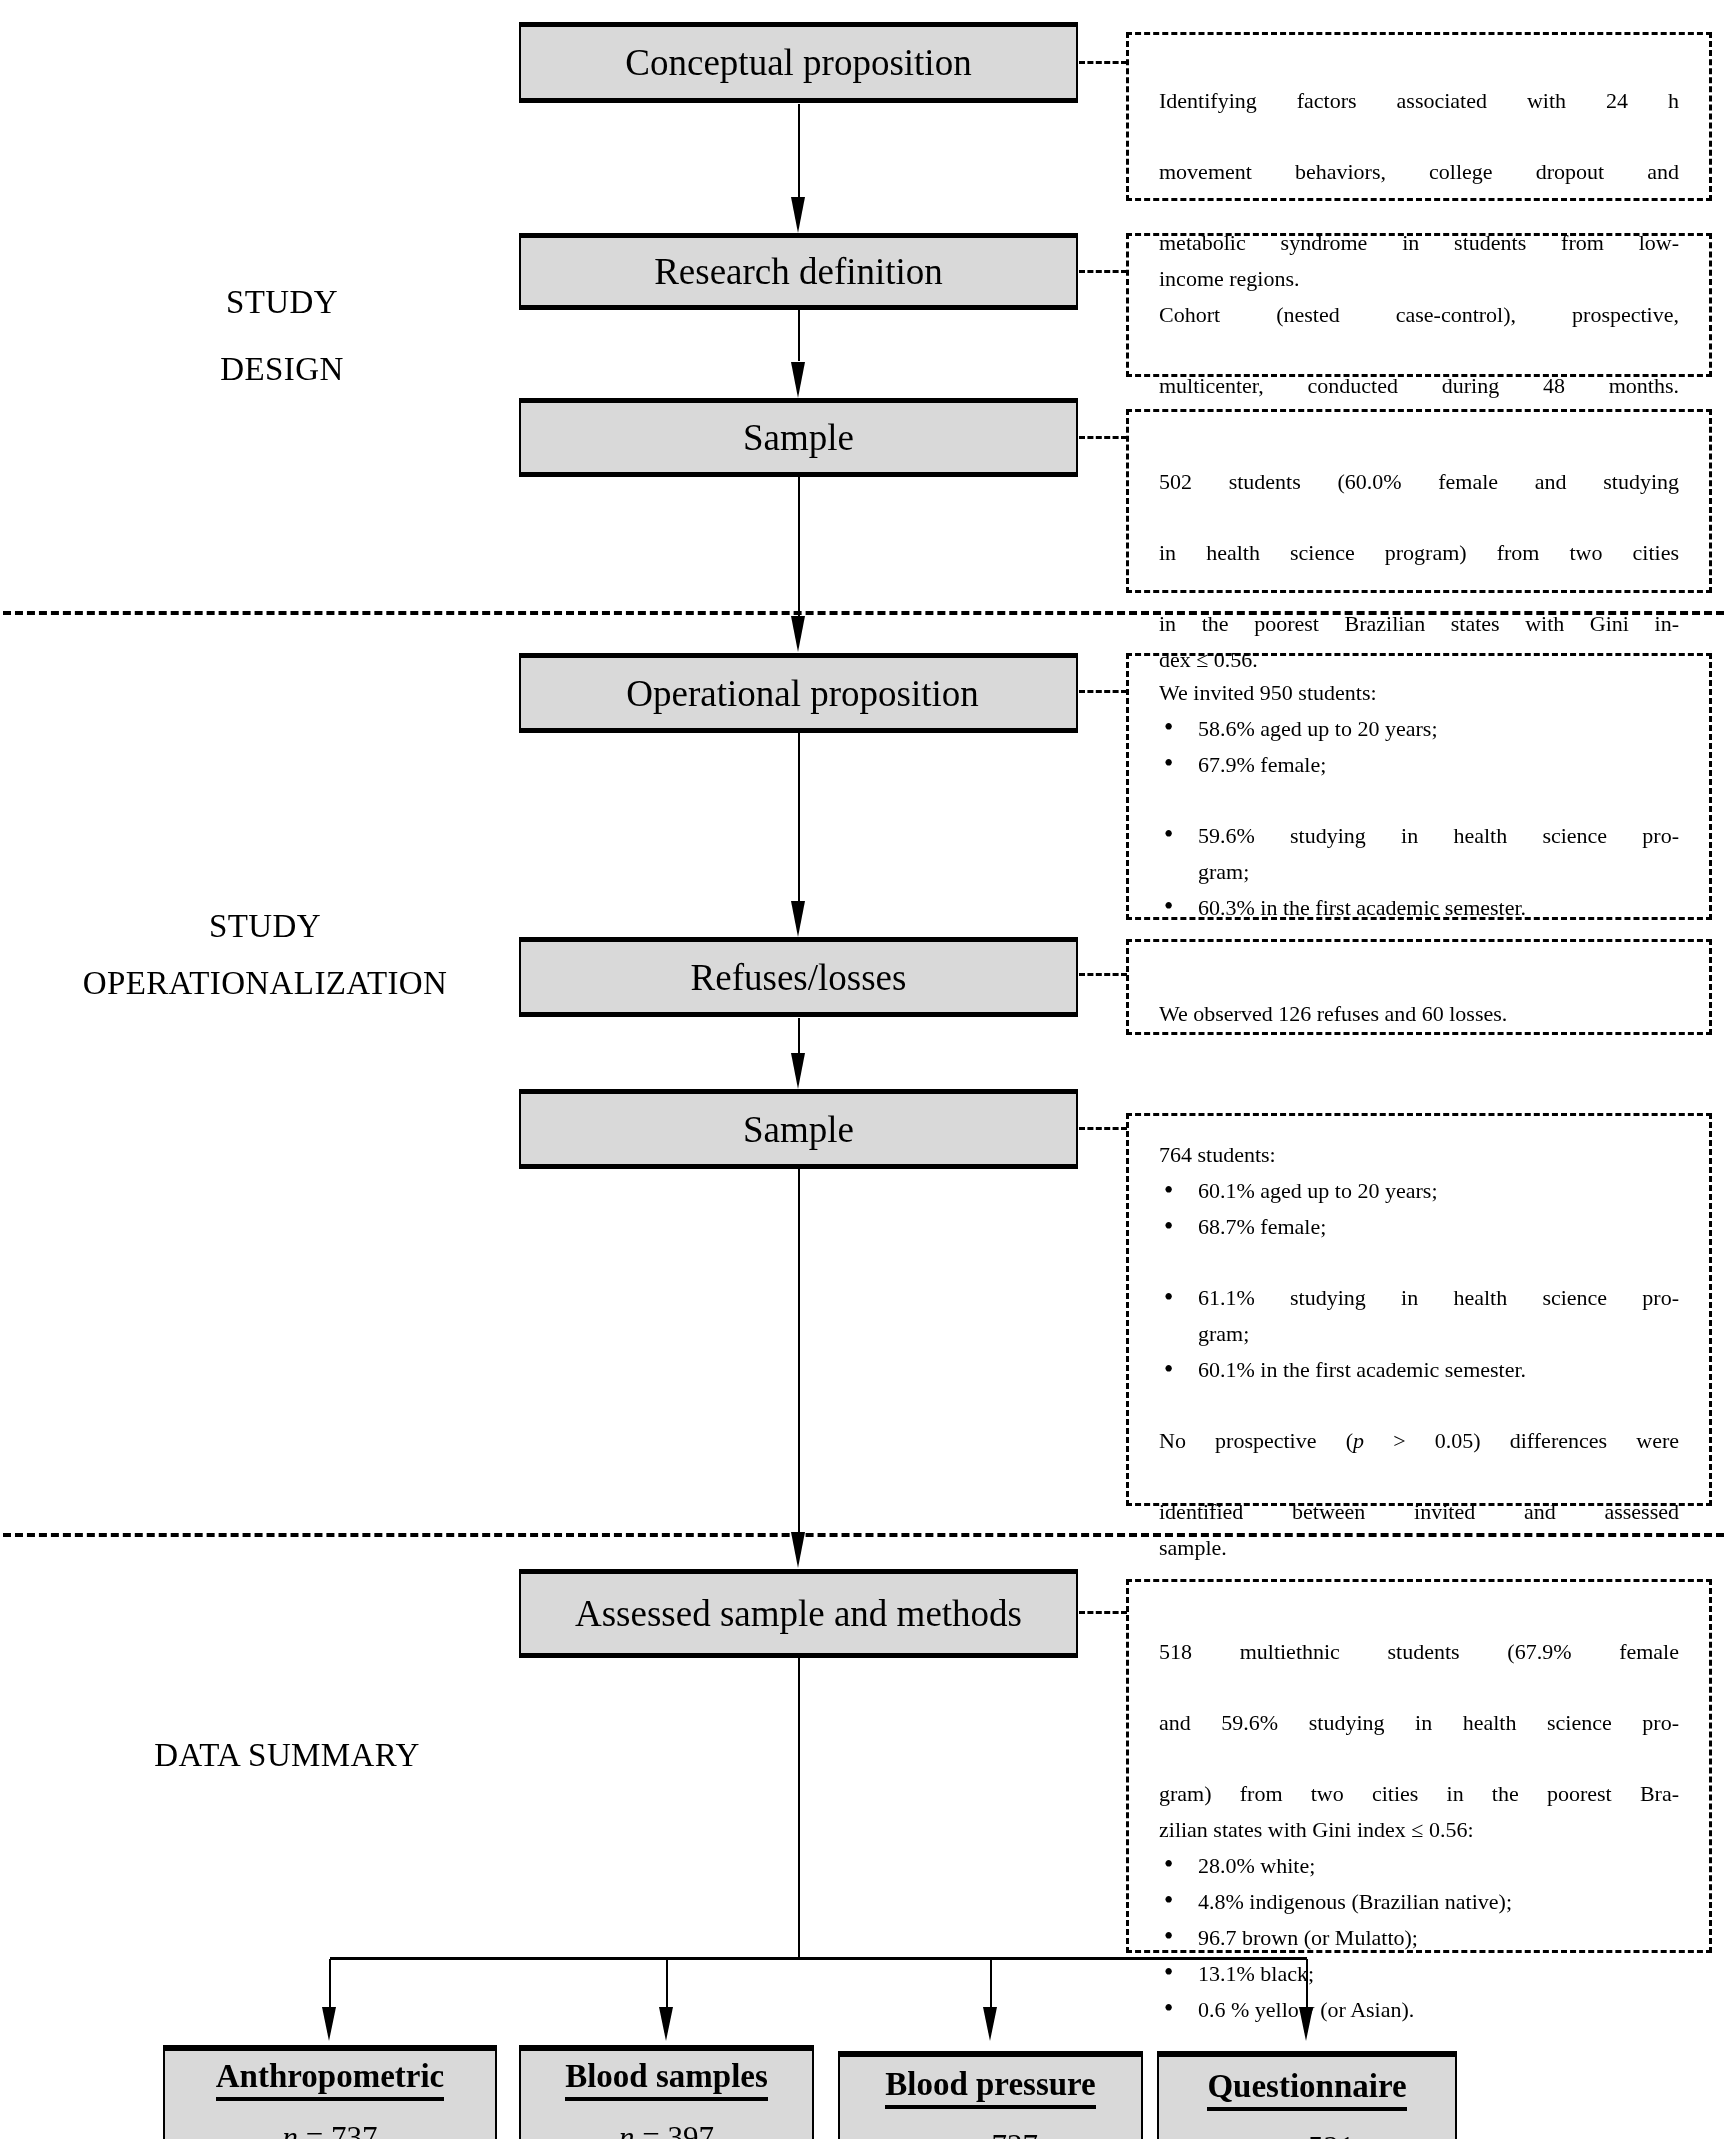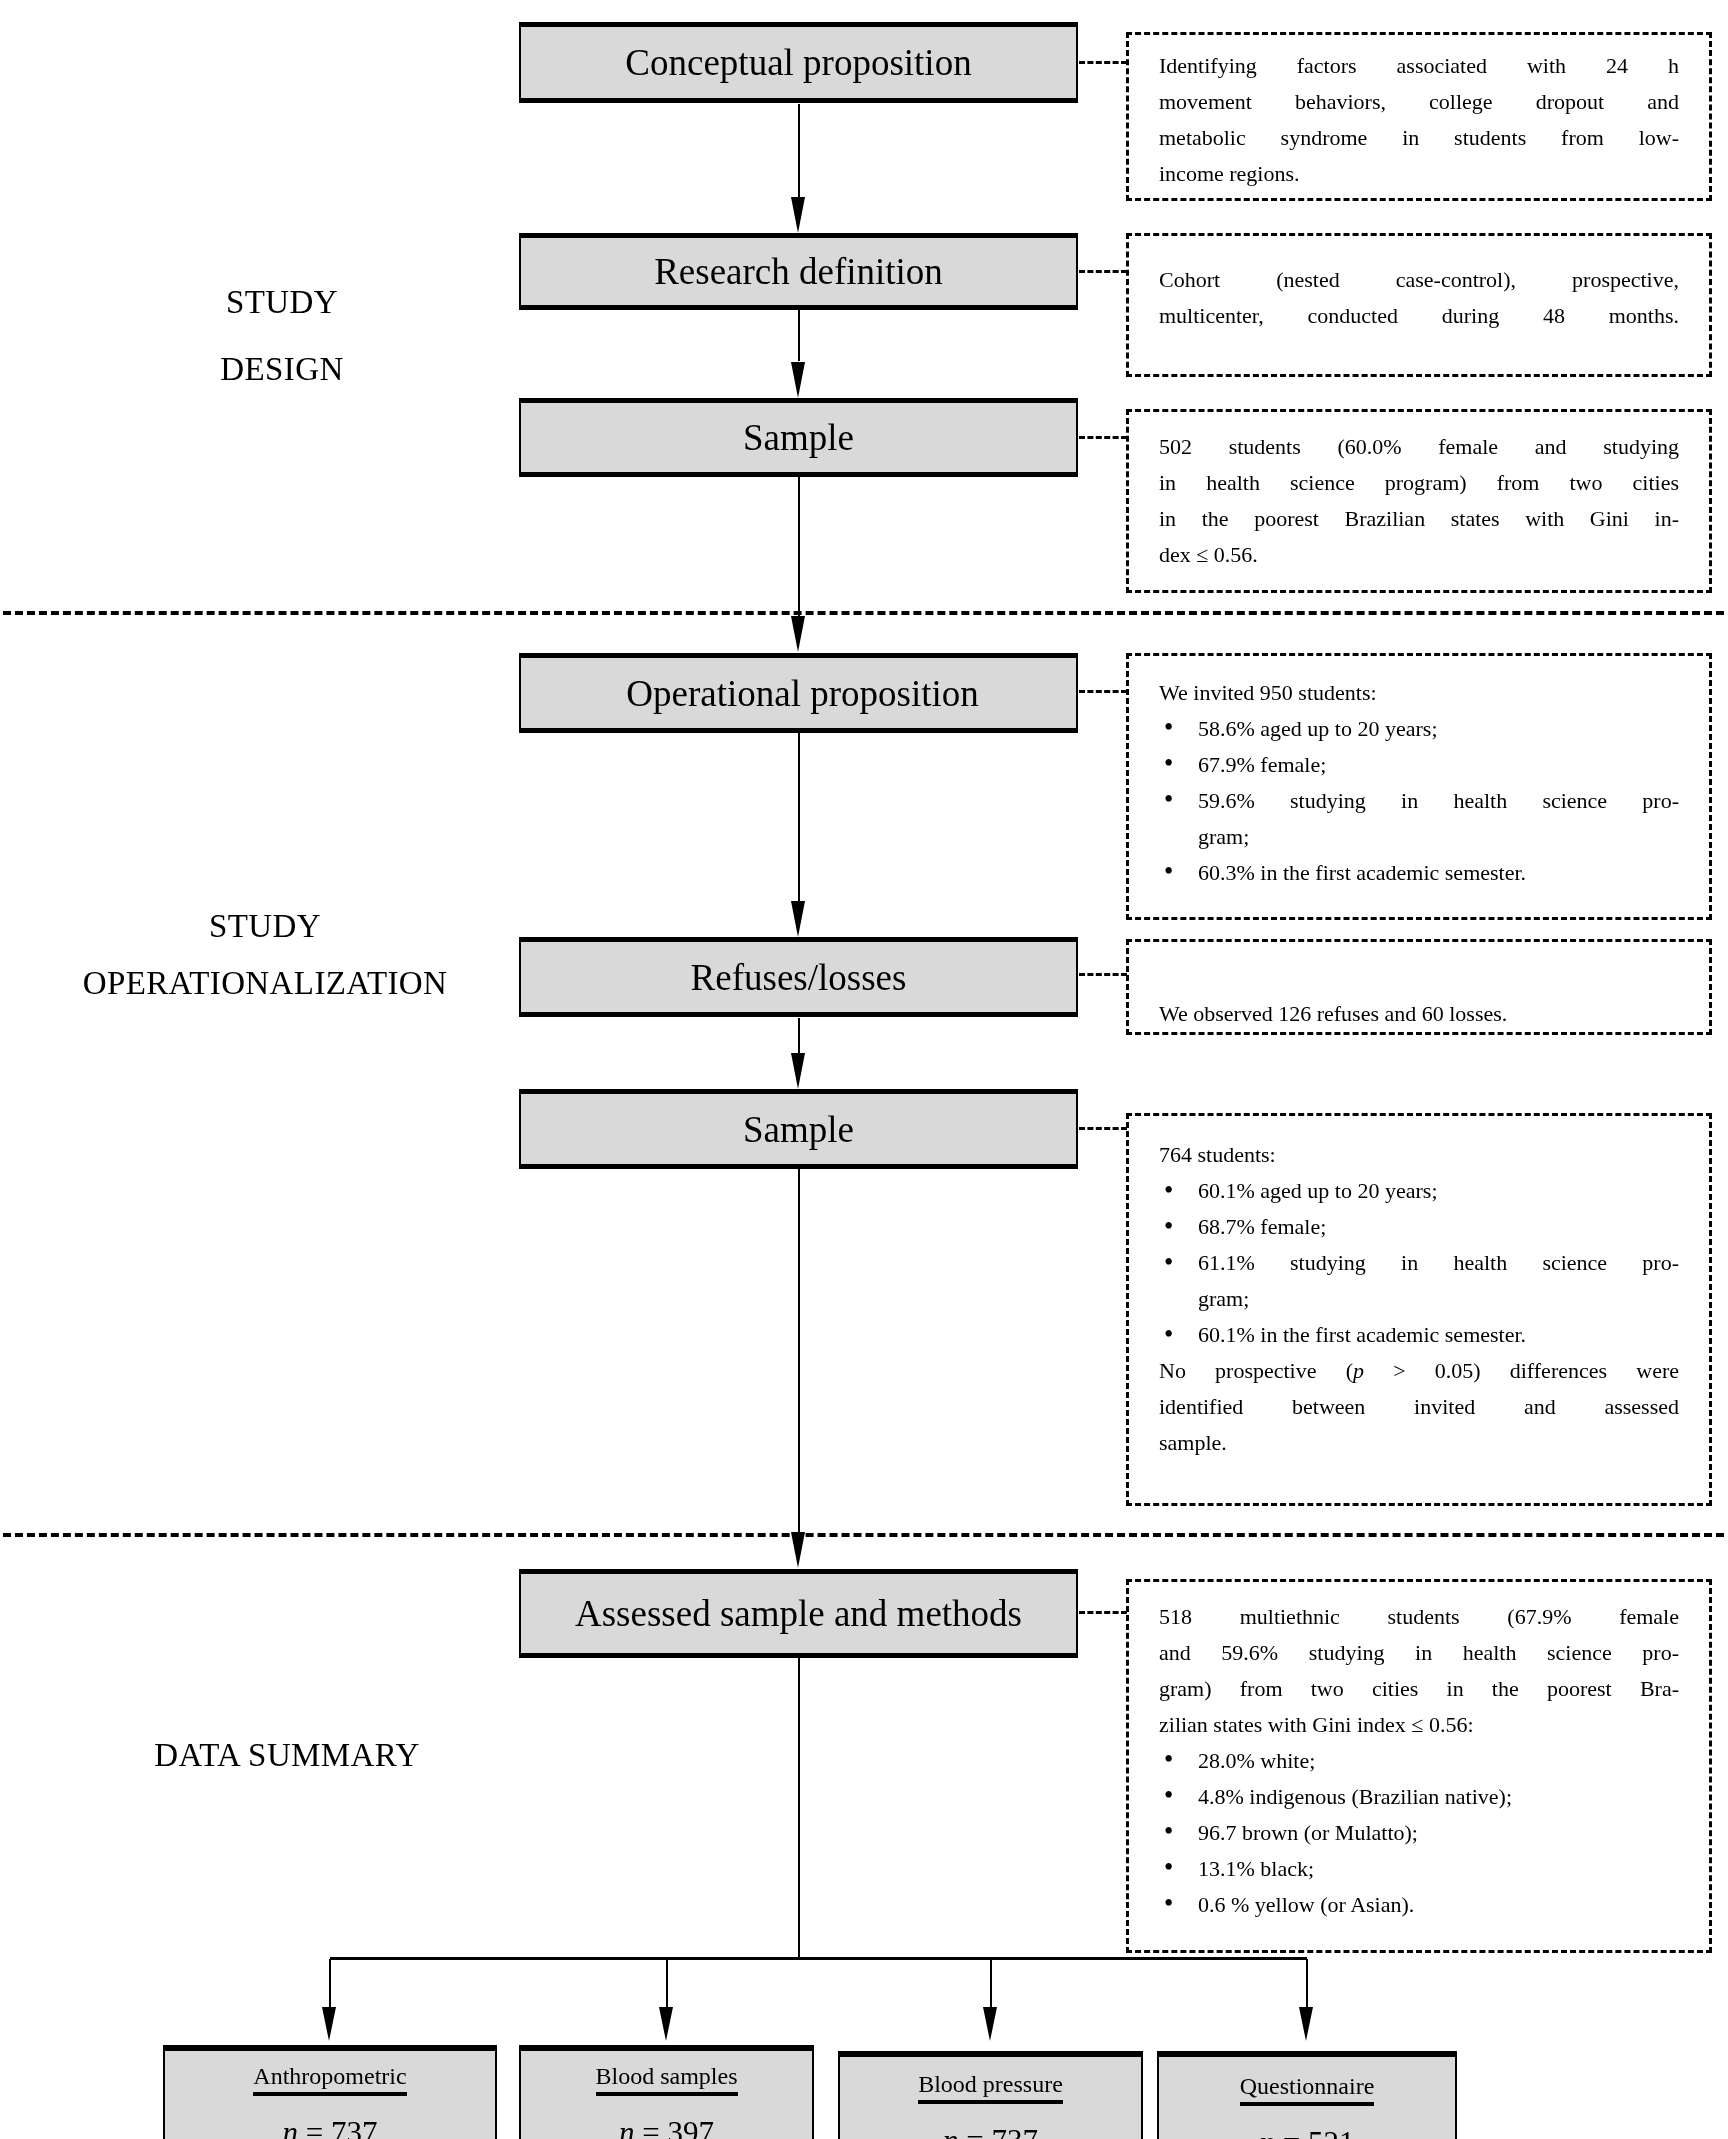--- a/index.html
+++ b/index.html
@@ -26,42 +26,42 @@
     font-size:37px; text-align:center;
   }
 
   
   .note {
     position:absolute; left:1126px; width:586px;
     border:3px dashed var(--line);
     padding:17px 30px 0 30px; font-size:22px;
   }
   .nl { line-height:36px; }
-  .jl { text-align:justify; height:36px; overflow:hidden; }
+  .jl { text-align:justify; height:36px; overflow:hidden;margin-top:35px; }
   .jl::after { content:""; display:inline-block; width:100%; }
   .bl { position:relative; padding-left:39px; }
   .bl::before { content:"\2022"; position:absolute; left:5.1px; top:-1.7px; font-size:26.5px; line-height:36px; }
   .pvar, .nvar { font-style:italic; }
   .vcenter { display:flex; align-items:flex-end; padding-top:0; }
 
   
   .conn { position:absolute; left:1079px; width:48px; height:0; border-top:3.4px dashed var(--line); }
   .divider { position:absolute; left:3.4px; width:1721px; height:0; border-top:4.3px dashed var(--line); }
   .vline { position:absolute; width:2.1px; background:var(--line); }
   .ahead { position:absolute; width:0; height:0; border-left:7.3px solid transparent; border-right:7.3px solid transparent; border-top:36px solid var(--line); }
   .hline { position:absolute; height:0; border-top:3px solid var(--line); }
 
   
   .obox {
     position:absolute; background:var(--box-fill);
     border:2.6px solid var(--line); border-top-width:6px; border-bottom-width:6px;
     display:flex; flex-direction:column; align-items:center; justify-content:center;
     gap:25px; text-align:center;
   }
-  .ohead { font-size:24px; font-weight:normal;text-align:right; }
+  .ohead { font-size:33px; font-weight:bold;text-align:right; }
   .ohead .ul { border-bottom:4.3px solid var(--line); padding-bottom:3.4px; }
   .oval { font-size:31px; }
 </style>
 </head>
 <body>
 
 <div class="page">
 
   <div class="slabel" style="left:141px; top:269px; width:282px; line-height:67px;">
     <div>STUDY</div>

